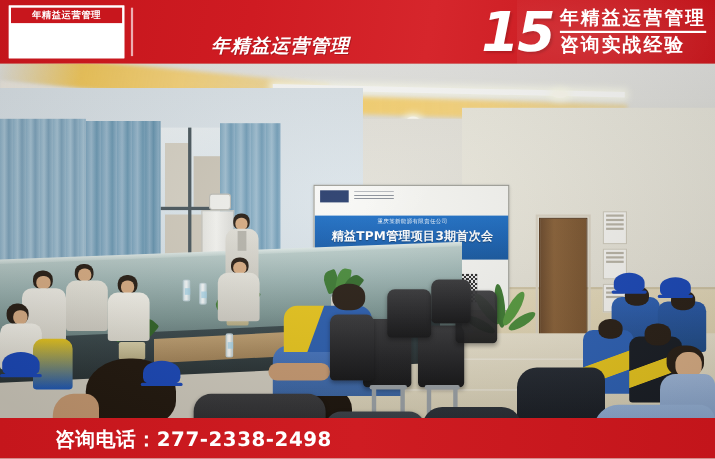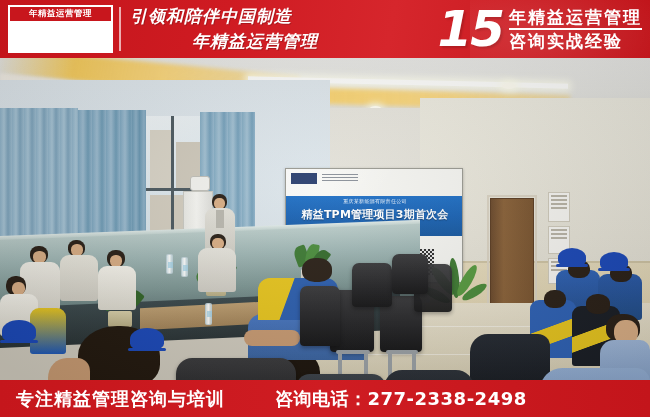--- a/index.html
+++ b/index.html
@@ -209,21 +209,20 @@
 
   <div class="banner">
 
     <div class="logo-box">
       <div class="logo-sub">年精益运营管理</div>
     </div>
 
     <div class="divider-v"></div>
 
     <div class="slogan">
-      <div class="l1">引领和陪伴中国制造</div>
       <div class="l2">年精益运营管理</div>
     </div>
 
     <div class="years">
       <div class="num">15</div>
       <div class="txt">
         <div class="t1">年精益运营管理</div>
         <div class="rule"></div>
         <div class="t2">咨询实战经验</div>
       </div>
@@ -462,17 +461,16 @@
       <div class="body" style="left:0px;top:12px;width:90px;height:70px;background:linear-gradient(180deg,#2c3138,#191c21);border-radius:18px 18px 0 0;"></div>
     </div>
 
     <div class="chair" style="left:176px;top:300px;width:120px;height:82px;border-radius:16px 16px 0 0;"></div>
     <div class="chair" style="left:296px;top:316px;width:90px;height:66px;border-radius:14px 14px 0 0;background:linear-gradient(180deg,#3c4249,#1a1d21);"></div>
 
     <div class="grade"></div>
   </div>
 
   <div class="footer">
-    <div class="f1">专注精益管理咨询与培训</div>
     <div class="f2">咨询电话：277-2338-2498</div>
   </div>
 
 </div>
 
 </body></html>

